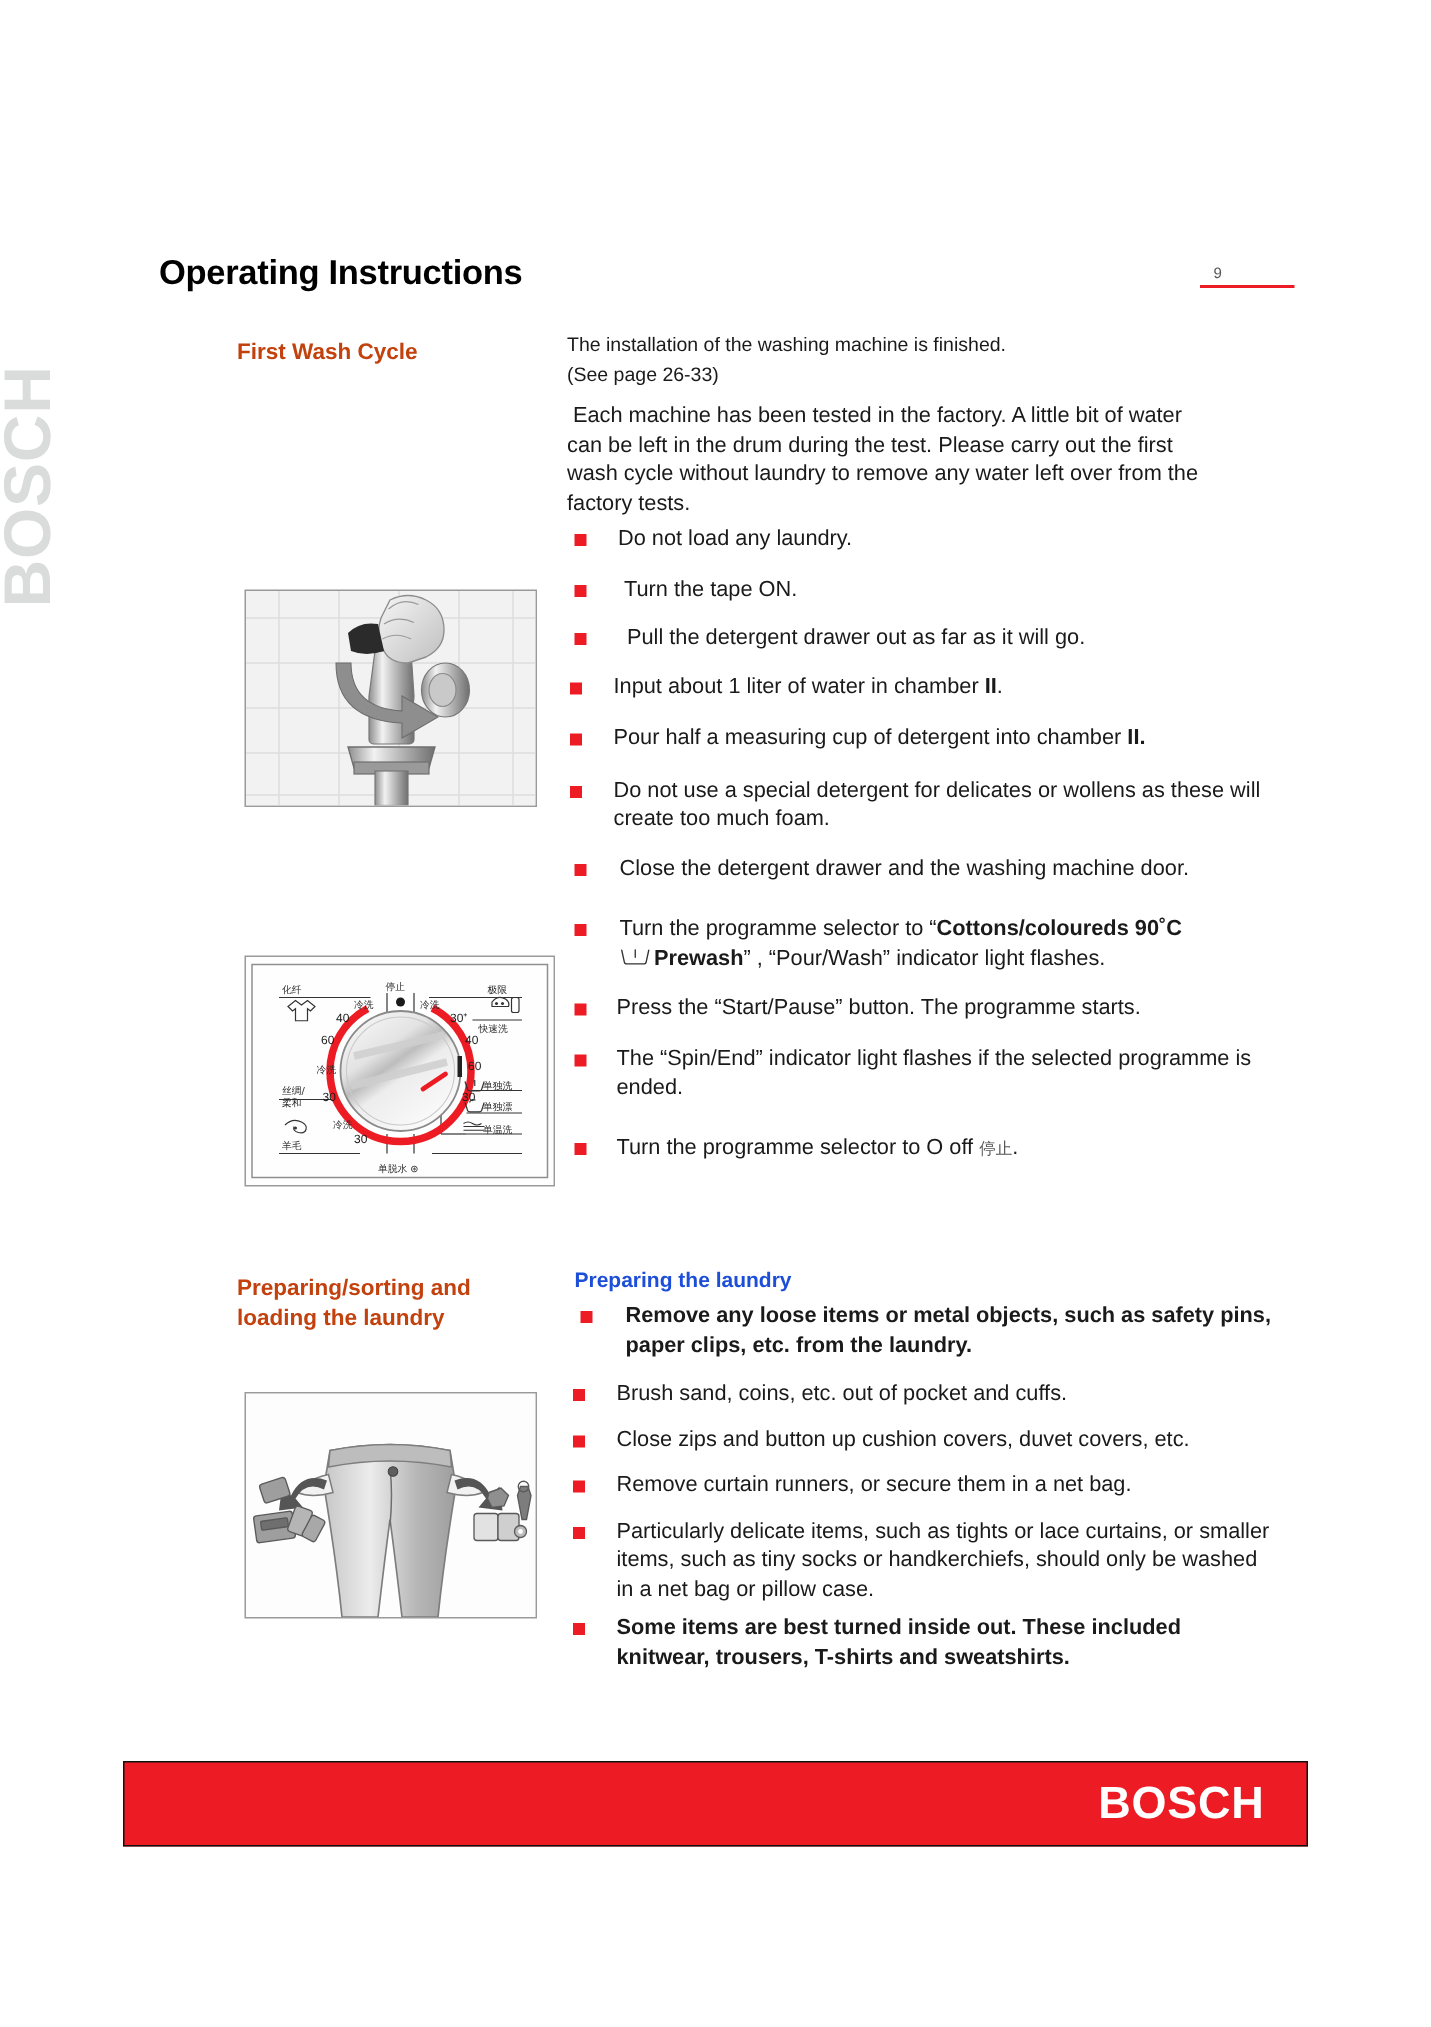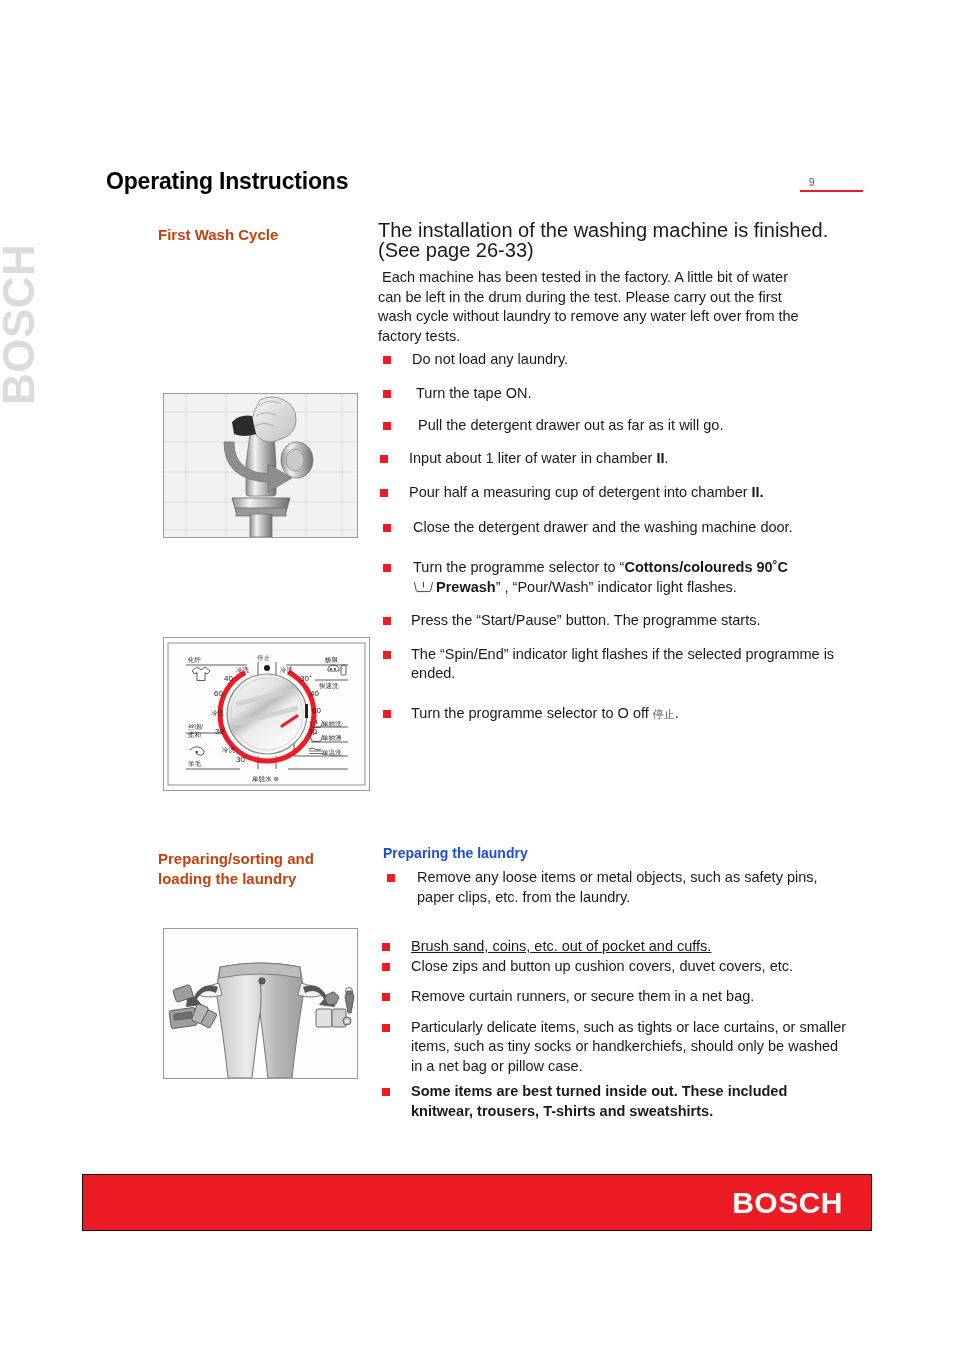--- a/index.html
+++ b/index.html
@@ -77,21 +77,21 @@
   }
   .sec-head-1 { top: 225px; }
   .sec-head-2 { top: 849px; }
 
   
   .intro-a {
     position: absolute;
     left: 378px;
     top: 220px;
     width: 470px;
-    font-size: 20px;
+    font-size: 13px;
     line-height: 20px;
   }
   .intro-b {
     position: absolute;
     left: 378px;
     top: 268px;
     width: 432px;
     font-size: 14.5px;
     line-height: 19.5px;
     text-indent: 4px;
@@ -223,20 +223,24 @@
   <div class="bitem" style="margin-bottom:15px;padding-left:31px;">
     <span class="bullet" style="left:2px;"></span>
     <span class="btext"><span>Input about 1 liter of water in chamber </span><b>II</b><span>.</span></span>
   </div>
 
   <div class="bitem" style="margin-bottom:15px;padding-left:31px;">
     <span class="bullet" style="left:2px;"></span>
     <span class="btext"><span>Pour half a measuring cup of detergent into chamber </span><b>II.</b></span>
   </div>
 
+  <div class="bitem" style="margin-bottom:13px;padding-left:31px;">
+    <span class="bullet" style="left:2px;"></span>
+    <span class="btext">Do not use a special detergent for delicates or wollens as these will create too much foam.</span>
+  </div>
 
   <div class="bitem" style="margin-bottom:21px;padding-left:35px;">
     <span class="bullet"></span>
     <span class="btext">Close the detergent drawer and the washing machine door.</span>
   </div>
 
   <div class="bitem" style="margin-bottom:14px;padding-left:35px;">
     <span class="bullet"></span>
     <span class="btext">
       <span>Turn the programme selector to “</span><b>Cottons/coloureds 90˚C</b><br>
@@ -265,25 +269,25 @@
   </div>
 </div>
 
 <div class="sec-head sec-head-2">
   <span style="white-space:pre-line">Preparing/sorting and
 loading the laundry</span>
 </div>
 <div class="sub-head">Preparing the laundry</div>
 
 <div class="blist blist-2">
-  <div class="bitem" style="margin-bottom:30px;padding-left:39px;">
+  <div class="bitem" style="margin-bottom:13px;padding-left:39px;font-weight:bold;">
     <span class="bullet" style="left:9px;"></span>
     <span class="btext">Remove any loose items or metal objects, such as safety pins, paper clips, etc. from the laundry.</span>
   </div>
-  <div class="bitem" style="margin-bottom:0;padding-left:33px;text-decoration:underline;">
+  <div class="bitem" style="margin-bottom:11px;padding-left:33px;">
     <span class="bullet" style="left:4px;"></span>
     <span class="btext">Brush sand, coins, etc. out of pocket and cuffs.</span>
   </div>
   <div class="bitem" style="margin-bottom:11px;padding-left:33px;">
     <span class="bullet" style="left:4px;"></span>
     <span class="btext">Close zips and button up cushion covers, duvet covers, etc.</span>
   </div>
   <div class="bitem" style="margin-bottom:11px;padding-left:33px;">
     <span class="bullet" style="left:4px;"></span>
     <span class="btext">Remove curtain runners, or secure them in a net bag.</span>

